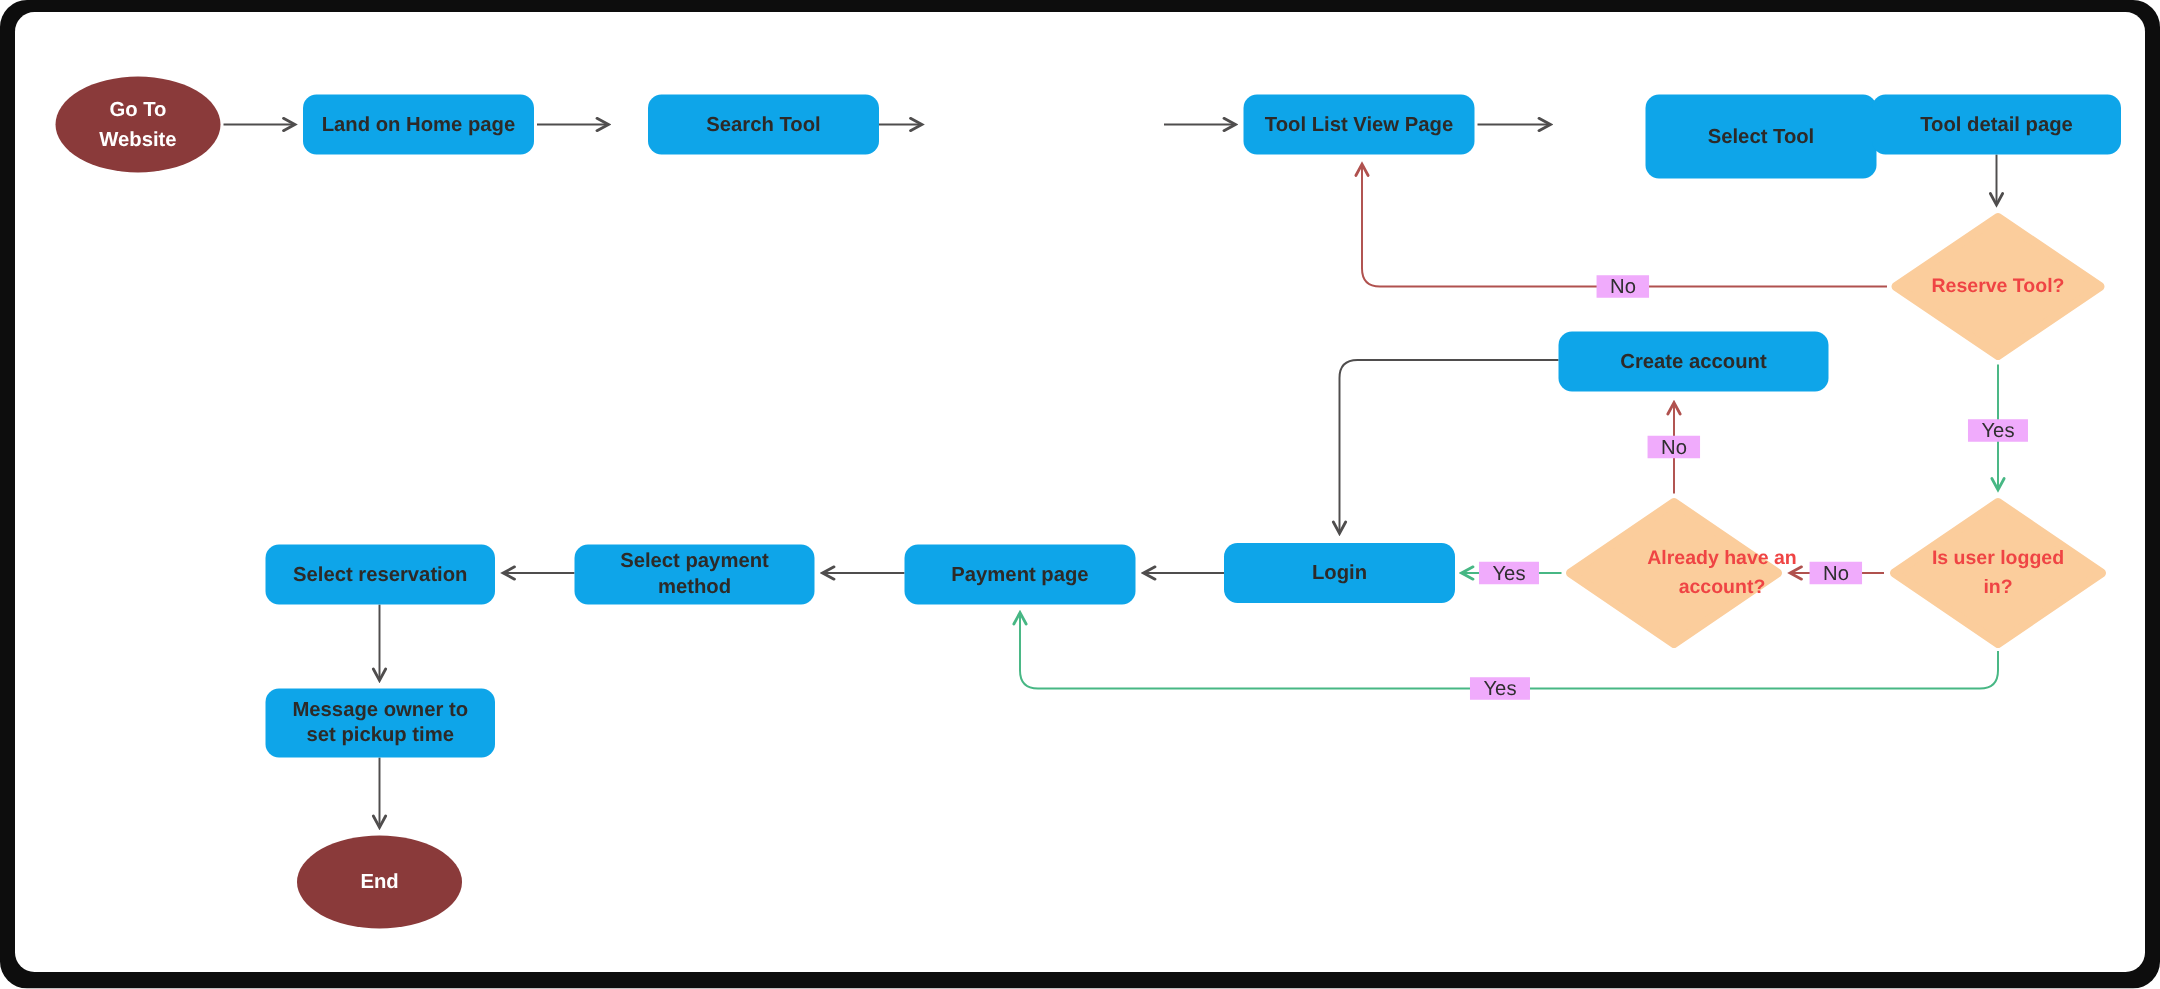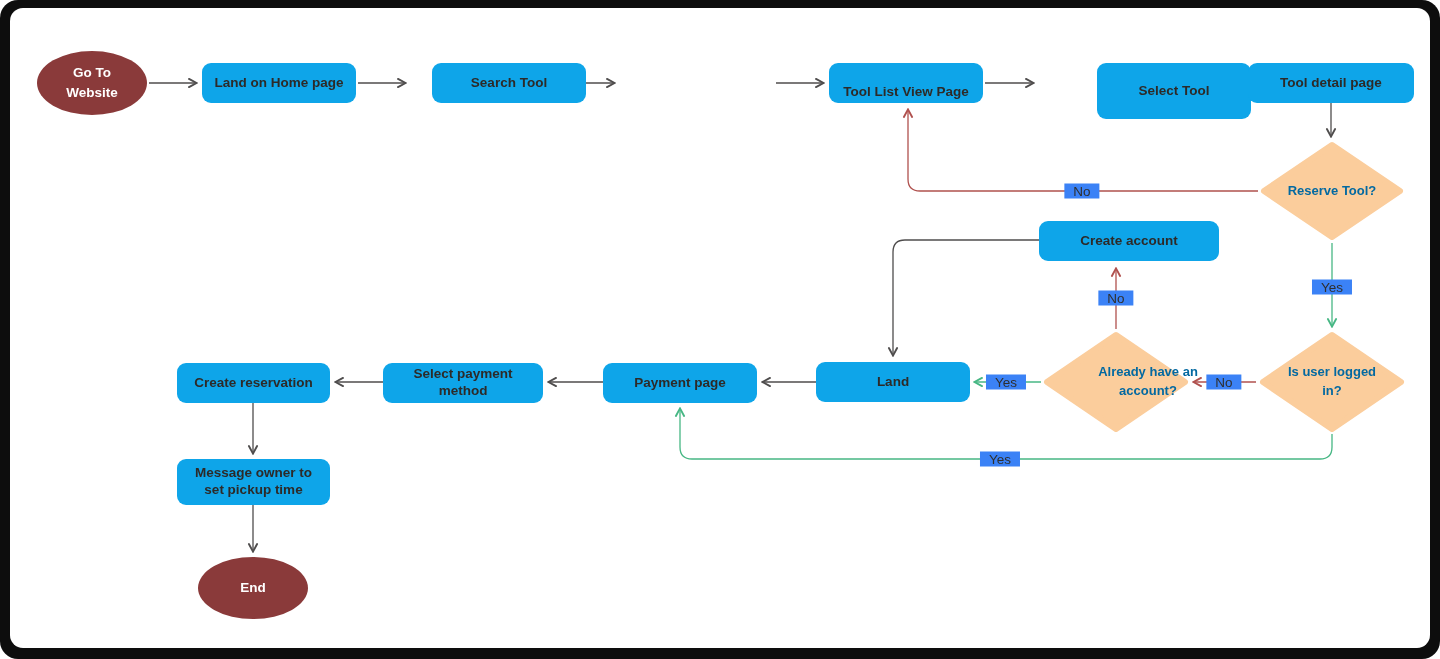--- a/index.html
+++ b/index.html
@@ -11,23 +11,23 @@
   .layer{position:absolute;inset:0;}
   svg.wires{position:absolute;inset:0;width:1440px;height:659px;}
 
   .node{position:absolute;display:flex;align-items:center;justify-content:center;
         text-align:center;box-sizing:border-box;}
   .process{background:#0ea5e9;border-radius:9px;color:#2d2a28;
            font-size:13.5px;font-weight:700;line-height:1.25;padding:2px 10px;}
   .terminal{background:#8a3a3a;border-radius:50%;color:#ffffff;
             font-size:13.5px;font-weight:700;line-height:1.45;padding:0 20px;}
   .decision-text{position:absolute;display:flex;align-items:center;justify-content:center;
-            text-align:center;color:#0369a1;font-size:13px;font-weight:700;
+            text-align:center;color:#ef4444;font-size:13px;font-weight:700;
             line-height:1.45;transform:translate(-50%,-50%);}
-  .edge-label{position:absolute;transform:translate(-50%,-50%);background:#3b82f6;
+  .edge-label{position:absolute;transform:translate(-50%,-50%);background:#f0abfc;
             padding:0 9px;font-size:13.5px;color:#2f2f2f;white-space:nowrap;}
 </style>
 </head>
 <body>
 
 <div class="frame">
   <div class="canvas"></div>
 </div>
 
 <div class="layer">
@@ -86,45 +86,45 @@
   <div class="node terminal" style="left:198px;top:557px;width:110px;height:62px;">
     <span>End</span>
   </div>
 
   <div class="node process" style="left:202px;top:63px;width:154px;height:40px;">
     <span>Land on Home page</span>
   </div>
   <div class="node process" style="left:432px;top:63px;width:154px;height:40px;">
     <span>Search Tool</span>
   </div>
-  <div class="node process" style="left:829px;top:63px;width:154px;height:40px;align-items:flex-end;">
+  <div class="node process" style="left:829px;top:63px;width:154px;height:40px;">
     <span>Tool List View Page</span>
   </div>
   <div class="node process" style="left:1097px;top:63px;width:154px;height:56px;">
     <span>Select Tool</span>
   </div>
   <div class="node process" style="left:1248px;top:63px;width:166px;height:40px;">
     <span>Tool detail page</span>
   </div>
 
   <div class="node process" style="left:1039px;top:221px;width:180px;height:40px;">
     <span>Create account</span>
   </div>
   <div class="node process" style="left:816px;top:362px;width:154px;height:40px;">
-    <span>Land</span>
+    <span>Login</span>
   </div>
 
   <div class="node process" style="left:603px;top:363px;width:154px;height:40px;">
     <span>Payment page</span>
   </div>
   <div class="node process" style="left:383px;top:363px;width:160px;height:40px;">
     <span>Select payment method</span>
   </div>
   <div class="node process" style="left:177px;top:363px;width:153px;height:40px;">
-    <span>Create reservation</span>
+    <span>Select reservation</span>
   </div>
   <div class="node process" style="left:177px;top:459px;width:153px;height:46px;">
     <span>Message owner to set pickup time</span>
   </div>
 
   <div class="decision-text" style="left:1332px;top:191px;width:90px;">
     <span>Reserve Tool?</span>
   </div>
   <div class="decision-text" style="left:1148px;top:382px;width:112px;">
     <span>Already have an account?</span>

